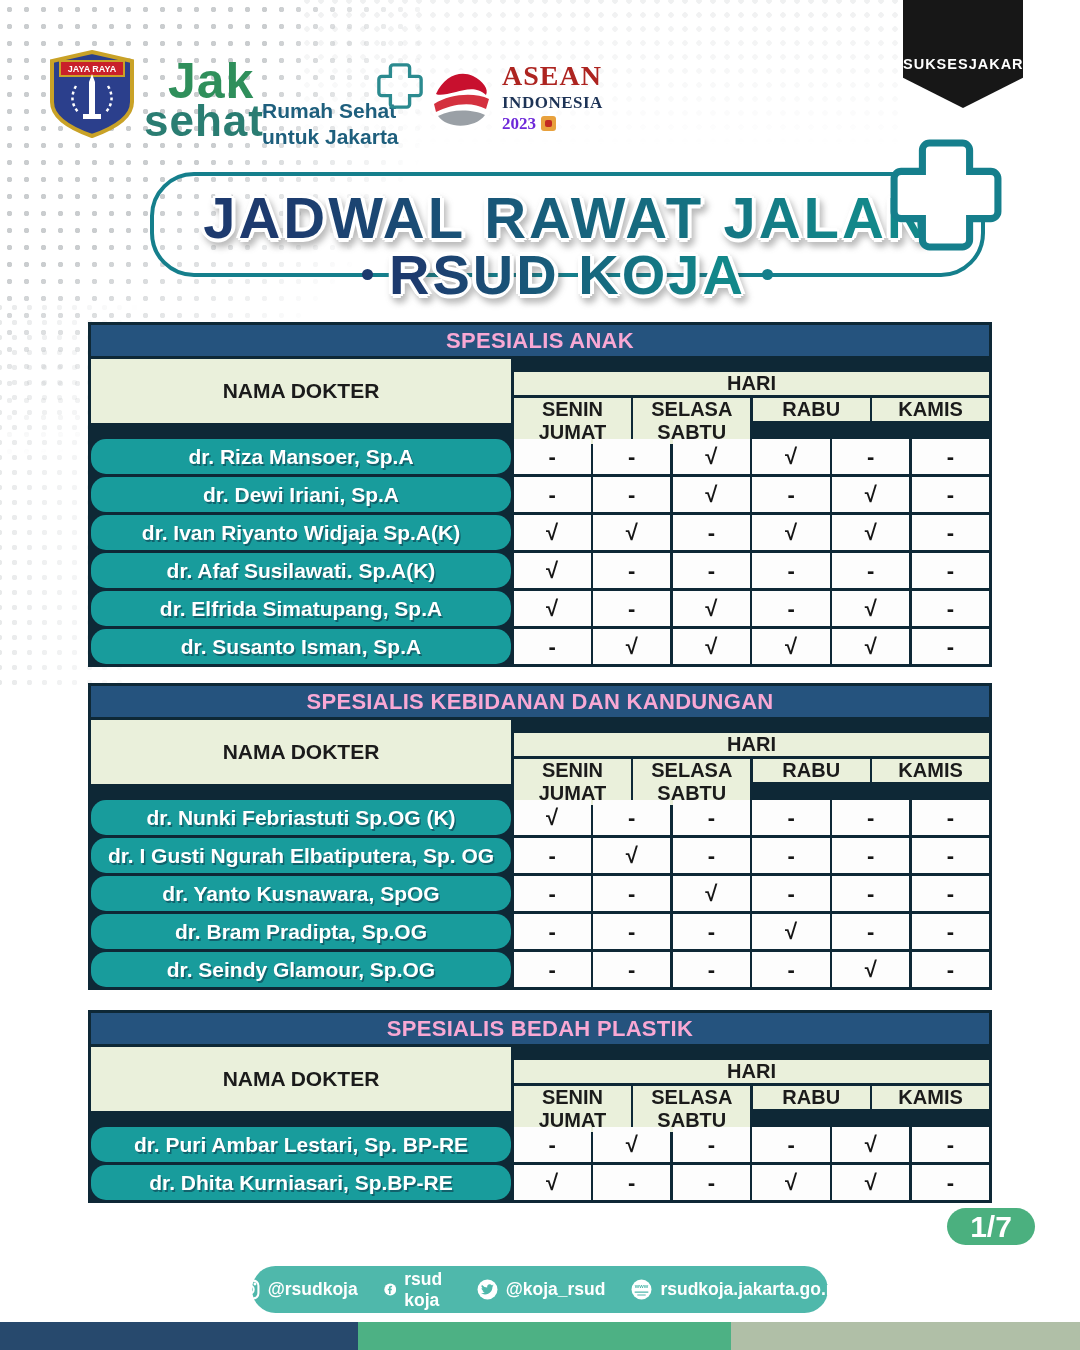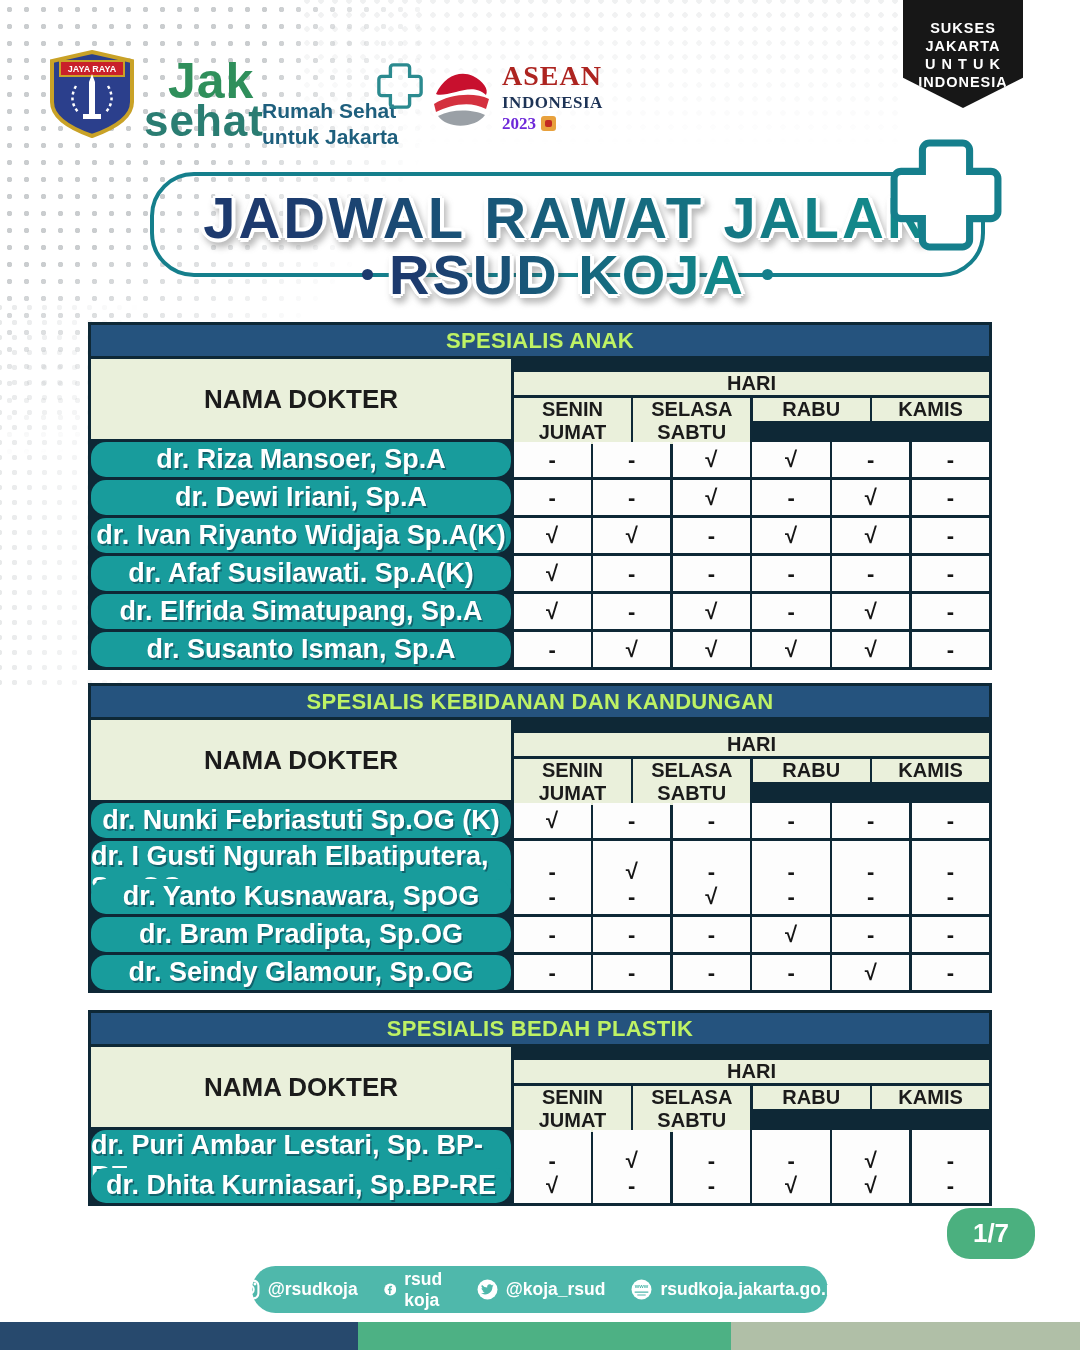--- a/index.html
+++ b/index.html
@@ -27,55 +27,55 @@
   .asean-globe{position:absolute;left:428px;top:68px;width:66px;height:66px;}
   .asean-text{position:absolute;left:502px;top:62px;font-family:"Liberation Serif",serif;line-height:1;}
   .asean-title{font-size:28px;font-weight:bold;color:#ad2420;letter-spacing:1px;}
   .asean-l2{font-size:17px;font-weight:bold;color:#1d3356;margin-top:4px;letter-spacing:.5px;}
   .asean-l3{font-size:17px;font-weight:bold;color:#6d28d9;margin-top:4px;display:flex;align-items:center;gap:5px;}
   .asean-emblem{display:inline-block;width:15px;height:15px;background:#e8a13d;border-radius:3px;position:relative;}
   .asean-emblem::after{content:"";position:absolute;left:4px;top:4px;width:7px;height:7px;background:#c22a22;border-radius:2px;}
 
   .badge{position:absolute;left:903px;top:0;width:120px;height:108px;background:var(--badge-black,#171717);
     clip-path:polygon(0 0,100% 0,100% 72%,50% 100%,0 72%);
-    display:flex;flex-direction:column;align-items:center;padding-top:19px;box-sizing:border-box;}
+    display:flex;align-items:center;padding-top:19px;box-sizing:border-box;}
   .badge div{color:#fff;font-size:14.5px;font-weight:bold;line-height:18px;letter-spacing:1px;}
 
   
   .title-box{position:absolute;left:150px;top:172px;width:835px;height:105px;border:4px solid #157f8c;border-radius:44px;box-sizing:border-box;}
   .title-line1{position:absolute;left:0;width:100%;top:8px;text-align:center;font-size:58px;font-weight:bold;letter-spacing:3px;
     background:linear-gradient(90deg,var(--title-navy,#1d3a6e) 15%,var(--title-teal,#12888a) 85%);
     -webkit-background-clip:text;background-clip:text;color:transparent;
     filter:drop-shadow(2px 2px 0 #fff) drop-shadow(-2px -2px 0 #fff) drop-shadow(2px -2px 0 #fff) drop-shadow(-2px 2px 0 #fff) drop-shadow(3px 5px 3px rgba(60,60,60,.35));}
   .title-line2-wrap{position:absolute;left:0;width:100%;top:66px;display:flex;justify-content:center;align-items:center;}
   .title-line2{background:#fff;padding:0 14px;font-size:56px;font-weight:bold;letter-spacing:3px;
     background-image:linear-gradient(90deg,var(--title-navy,#1d3a6e) 10%,var(--title-teal,#12888a) 90%);
     background-color:#fff;-webkit-background-clip:text;background-clip:text;color:transparent;
     filter:drop-shadow(2px 2px 0 #fff) drop-shadow(-2px -2px 0 #fff) drop-shadow(2px -2px 0 #fff) drop-shadow(-2px 2px 0 #fff) drop-shadow(3px 5px 3px rgba(60,60,60,.35));}
   .title-line2-wrap .dot{width:11px;height:11px;border-radius:50%;background:#157f8c;margin:0 2px;background-color:#157f8c;}
   .title-line2-wrap .dot:first-child{background:#1d3a6e;}
   .title-plus{position:absolute;right:-24px;top:-40px;width:118px;height:118px;background:transparent;}
 
   
   .sched{position:absolute;left:88px;width:904px;background:var(--border-dark,#0e2836);border:3px solid var(--border-dark,#0e2836);box-sizing:border-box;}
-  .sec-bar{height:31px;background:var(--header-blue,#25537e);color:#bef264;font-weight:bold;font-size:22px;display:flex;align-items:center;justify-content:center;margin-bottom:3px;letter-spacing:.3px;}
+  .sec-bar{height:31px;background:var(--header-blue,#25537e);color:#f9a8d4;font-weight:bold;font-size:22px;display:flex;align-items:center;justify-content:center;margin-bottom:3px;letter-spacing:.3px;}
   .thead{display:grid;grid-template-columns:420px 1fr;column-gap:3px;margin-bottom:3px;}
-  .nama{background:var(--cream,#eaf0db);display:flex;align-items:center;justify-content:center;font-weight:bold;font-size:26px;color:#1b1b1b;height:80px;}
+  .nama{background:var(--cream,#eaf0db);display:flex;align-items:center;justify-content:center;font-weight:bold;font-size:21px;color:#1b1b1b;height:64px;}
   .hari-block{display:flex;flex-direction:column;gap:3px;height:64px;margin-top:13px;}
   .hari{background:var(--cream,#eaf0db);height:28px;display:flex;align-items:center;justify-content:center;font-weight:bold;font-size:20px;color:#1b1b1b;}
   .dayrow{display:grid;grid-template-columns:repeat(4,1fr);column-gap:2.5px;flex:1;}
   .dcell{background:var(--cream,#eaf0db);display:flex;align-items:center;justify-content:center;font-weight:bold;font-size:20px;color:#1b1b1b;}
   .tbody{display:flex;flex-direction:column;gap:3px;}
   .trow{display:grid;grid-template-columns:420px repeat(6,1fr);column-gap:2.5px;height:35px;}
-  .tname{background:var(--row-teal,#189c9c);color:#fff;font-weight:bold;font-size:27px;display:flex;align-items:center;justify-content:center;text-shadow:1.5px 2px 0 rgba(10,40,60,.5);border-radius:15px;}
+  .tname{background:var(--row-teal,#189c9c);color:#fff;font-weight:bold;font-size:21px;display:flex;align-items:center;justify-content:center;text-shadow:1.5px 2px 0 rgba(10,40,60,.5);border-radius:15px;}
   .tcell{background:#fdfdfd;color:#161616;font-weight:bold;font-size:22px;display:flex;align-items:center;justify-content:center;}
 
   
-  .page-badge{position:absolute;left:947px;top:1208px;width:88px;height:51px;border-radius:23px;background:var(--badge-green,#4bb07f);
-    display:flex;align-items:center;justify-content:center;color:#fff;font-size:26px;font-weight:bold;}
+  .page-badge{position:absolute;left:947px;top:1208px;width:88px;height:37px;border-radius:23px;background:var(--badge-green,#4bb07f);
+    display:flex;align-items:center;justify-content:center;color:#fff;font-size:30px;font-weight:bold;}
   .social{position:absolute;left:252px;top:1266px;width:576px;height:47px;border-radius:24px;background:var(--footer-teal,#4fb8ab);
     display:flex;align-items:center;justify-content:center;gap:13px;}
   .social-item{display:flex;align-items:center;gap:8px;color:#fff;font-size:17.5px;font-weight:bold;}
   .social-div{width:2px;height:26px;background:rgba(255,255,255,.95);}
   .bottom-bar{position:absolute;left:0;bottom:0;height:28px;width:1080px;display:flex;}
   .bottom-bar .b1{width:358px;background:var(--bar-navy,#27496d);}
   .bottom-bar .b2{width:373px;background:var(--bar-green,#4db184);}
   .bottom-bar .b3{width:349px;background:var(--bar-sage,#b0bfa7);}
 </style>
 </head>

